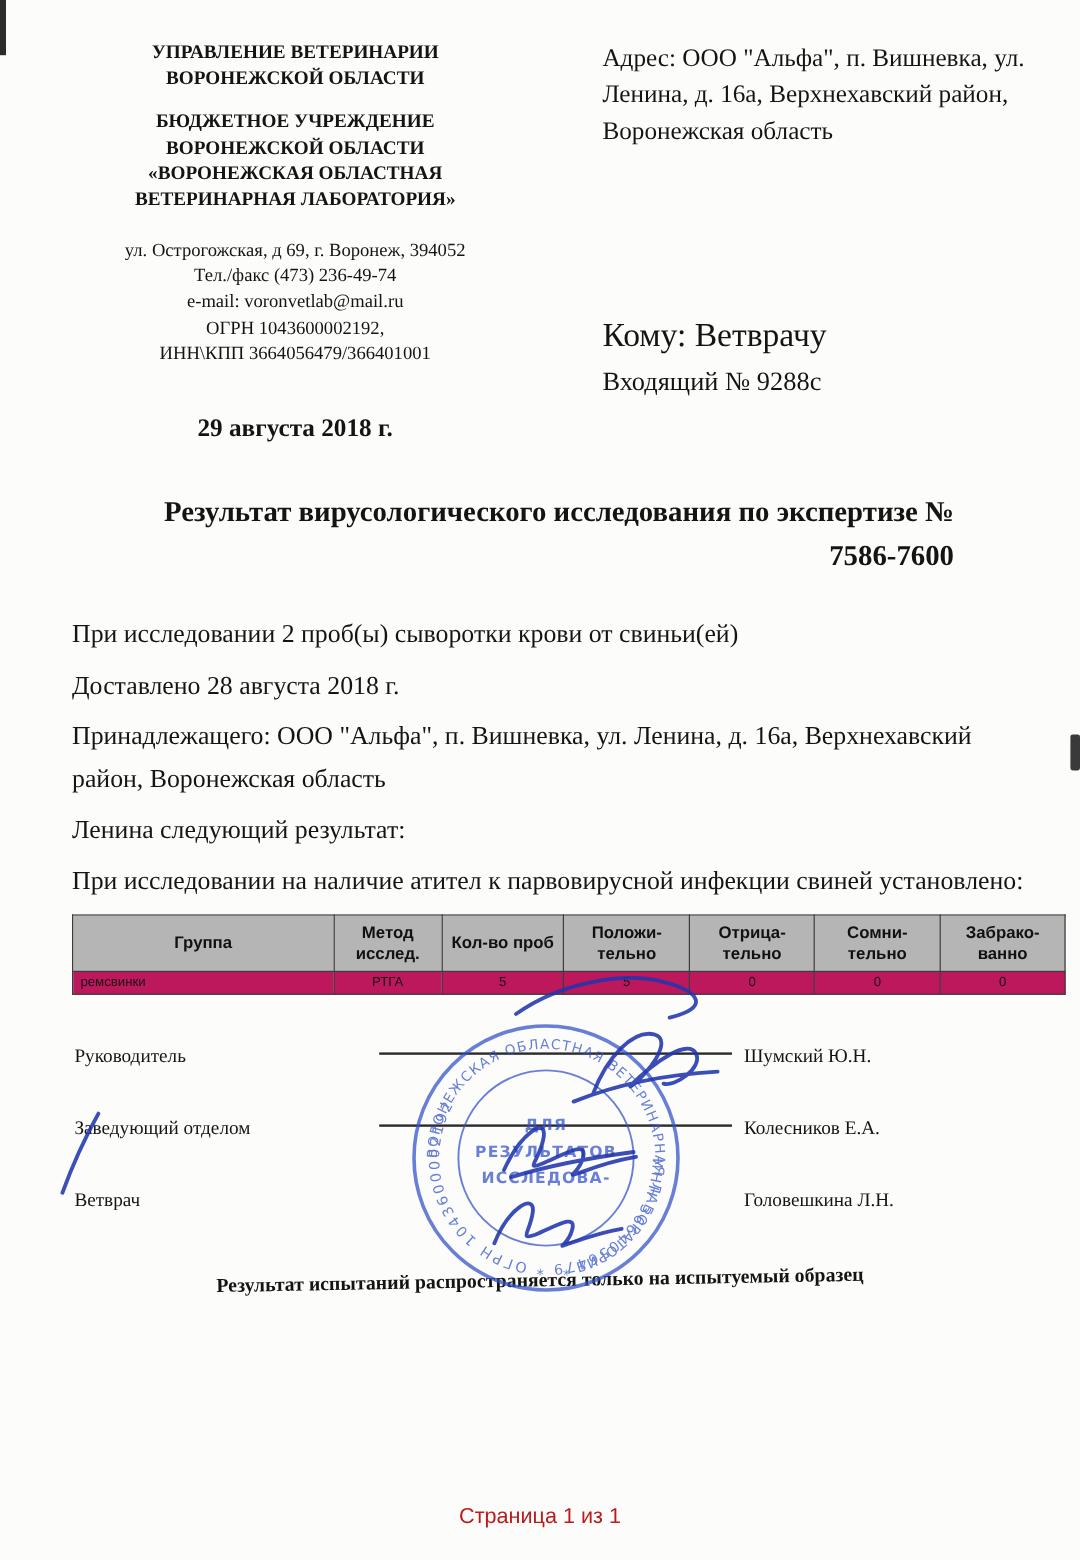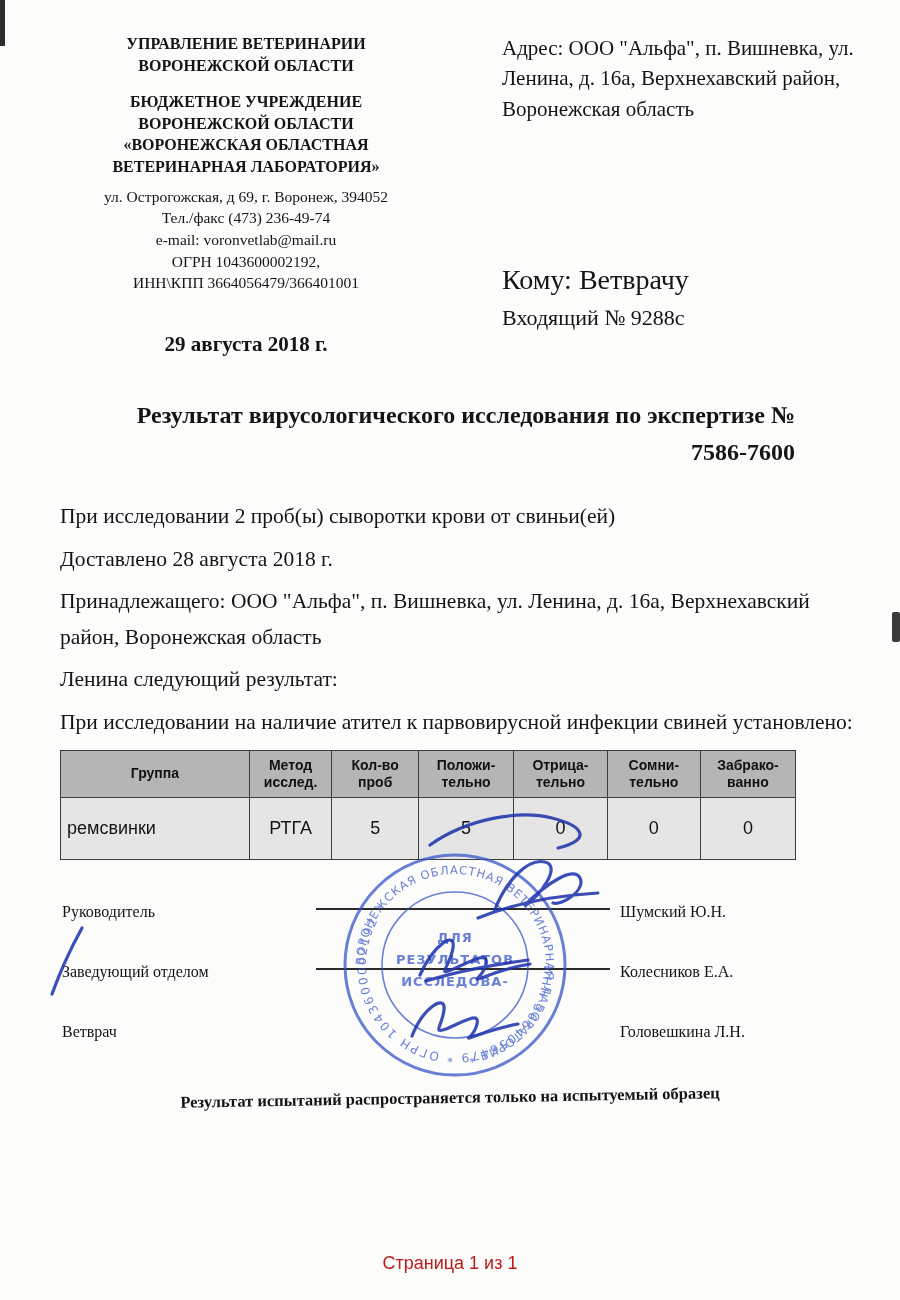--- a/index.html
+++ b/index.html
@@ -9,48 +9,48 @@
     font-family:"Liberation Serif","DejaVu Serif",serif;
   }
   
   .artifact-left { position:absolute; left:0; top:0; width:5px; height:46px; background:#2c2c2c; }
   .artifact-right{ position:absolute; left:892px; top:612px; width:8px; height:30px; background:#3a3a3a; border-radius:2px; }
 
   .header { display:flex; padding-top:33px; }
   .org-col { width:372px; margin-left:60px; text-align:center; }
   .org-authority   { font-size:16px; font-weight:600; line-height:1.35; }
   .org-institution { margin-top:15px; font-size:16px; font-weight:600; line-height:1.35; }
-  .org-contacts    { margin-top:8px; font-size:15.5px; line-height:1.4; }
+  .org-contacts    { margin-top:20px; font-size:15.5px; line-height:1.4; }
   .org-date        { margin-top:38px; font-size:21px; font-weight:700; }
 
   .addr-col { width:372px; margin-left:70px; }
   .addr-address  { font-size:21px; line-height:1.45; }
   .addr-to       { margin-top:140px; font-size:28px; }
   .addr-incoming { margin-top:9px;  font-size:22px; }
 
   .title {
     margin:40px auto 0; max-width:690px; text-align:right;
     font-size:24px; font-weight:700; line-height:1.55;
   }
 
   .body-text { margin:28px 36px 0 60px; font-size:21.5px; line-height:1.65; }
   .bp { margin:0 0 7px 0; }
 
   table.results-table {
-    border-collapse:collapse; margin:10px 3px 0 60px; width:736px;
+    border-collapse:collapse; margin:10px 3px 0 60px; width:828px;
     font-family:"Liberation Sans","DejaVu Sans",sans-serif;
   }
   .results-table th, .results-table td { border:1px solid #3c3c3c; }
   .results-table th {
     background:#b5b5b5; font-size:14px; font-weight:700;
     white-space:pre-line; line-height:1.25; padding:4px 3px; height:38px;
     vertical-align:middle; text-align:center; color:#111;
   }
   .results-table td {
-    font-size:18px; padding:20px 6px; text-align:center; background:#e5e5e5;
+    font-size:11px; padding:3px 6px; text-align:center; background:#be185d;
   }
   .results-table td:first-child { text-align:left; }
 
   .sig-section { margin:22px 62px 0; }
   .sig-row { display:flex; align-items:center; height:60px; font-size:16px; }
   .sig-role { width:248px; }
   .sig-line { flex:1; margin:0 10px 6px 6px; }
   .sig-line.lined { border-bottom:2px solid #2b2b2b; }
   .sig-name { width:218px; }
 

